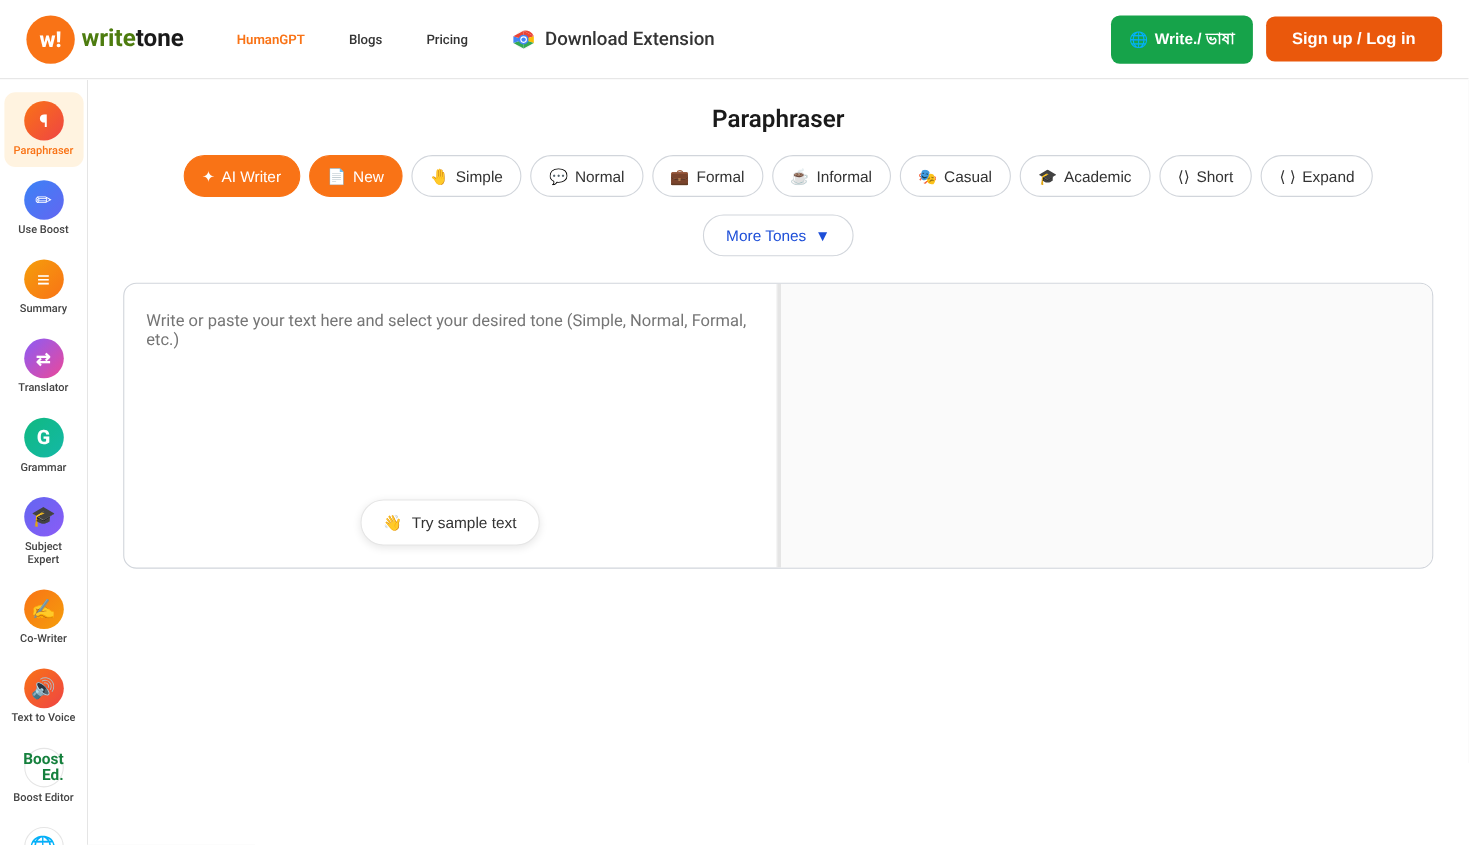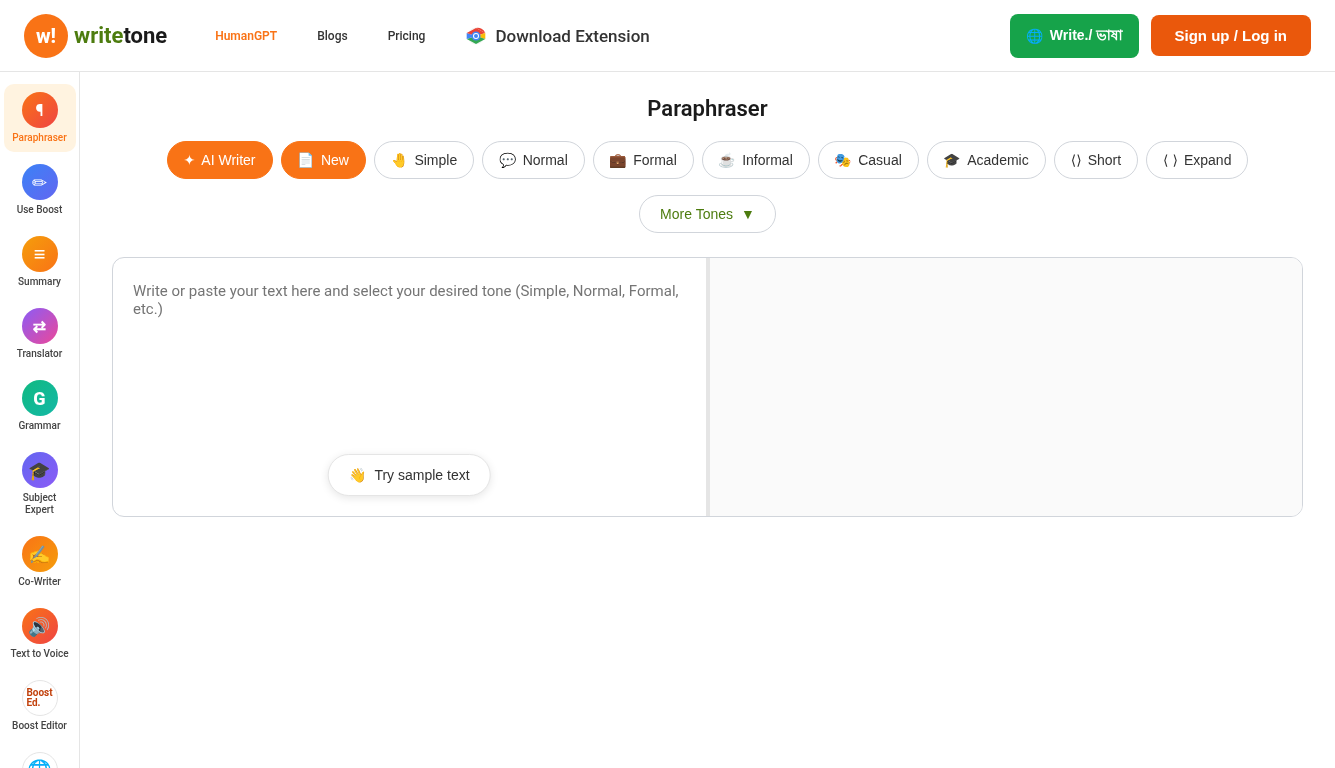--- a/index.html
+++ b/index.html
@@ -221,21 +221,21 @@
     .more-tones-btn {
       display: flex;
       align-items: center;
       gap: 8px;
       padding: 10px 20px;
       border: 1.5px solid #d1d5db;
       border-radius: 24px;
       background: #fff;
       font-size: 14px;
       font-weight: 500;
-      color: #4d7c0f;
+      color: #1d4ed8;
       cursor: pointer;
     }
 
     
     .editor-container {
       display: flex;
       border: 1.5px solid #d1d5db;
       border-radius: 12px;
       overflow: hidden;
       margin-top: 8px;
@@ -381,21 +381,21 @@
       <div class="sidebar-icon icon-cowriter" style="color:white; font-size:18px;">✍</div>
       <span class="sidebar-label">Co-Writer</span>
     </div>
 
     <div class="sidebar-item">
       <div class="sidebar-icon icon-texttospeech" style="color:white; font-size:18px;">🔊</div>
       <span class="sidebar-label">Text to Voice</span>
     </div>
 
     <div class="sidebar-item">
-      <div class="sidebar-icon icon-boosteditor" style="font-size:10px; font-weight:700; color:#c2410c; text-align:left; line-height:1;">Boost<br>Ed.</div>
+      <div class="sidebar-icon icon-boosteditor" style="font-size:14px; font-weight:700; color:#15803d; text-align:right; line-height:1;">Boost<br>Ed.</div>
       <span class="sidebar-label">Boost Editor</span>
     </div>
 
     <div class="sidebar-item">
       <div class="sidebar-icon icon-extension" style="font-size:20px;">🌐</div>
 
     </div>
   </aside>
 
   <main class="main-content">

